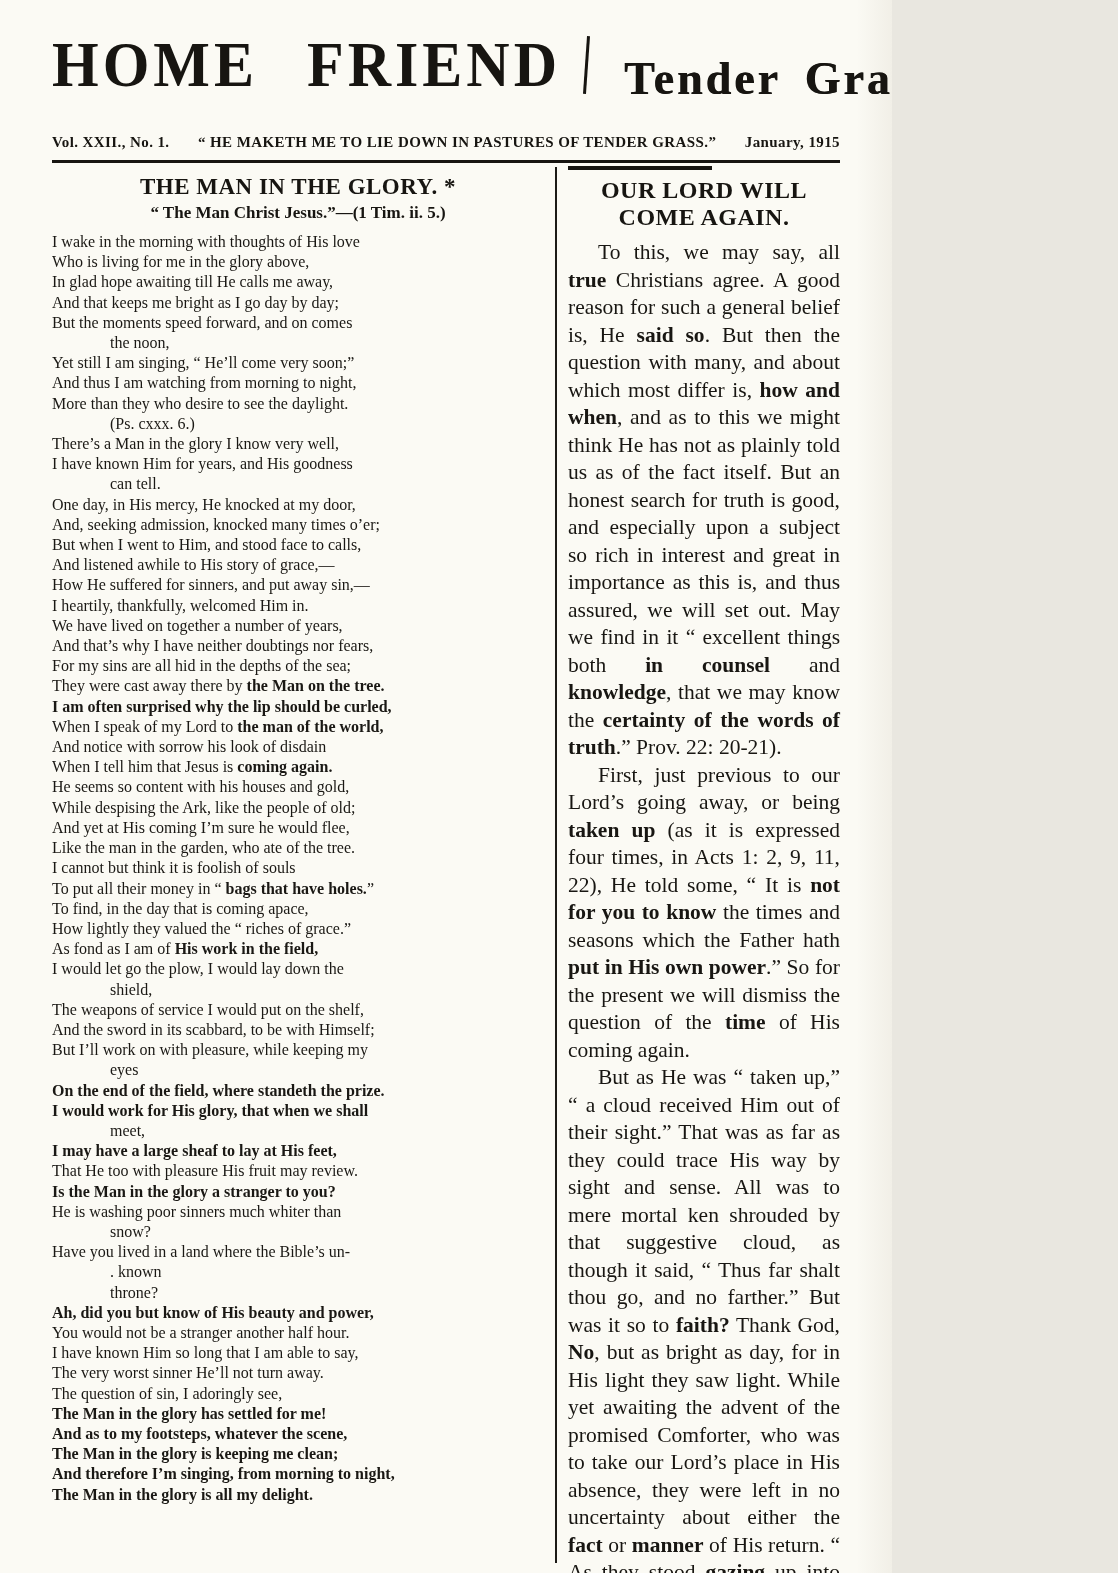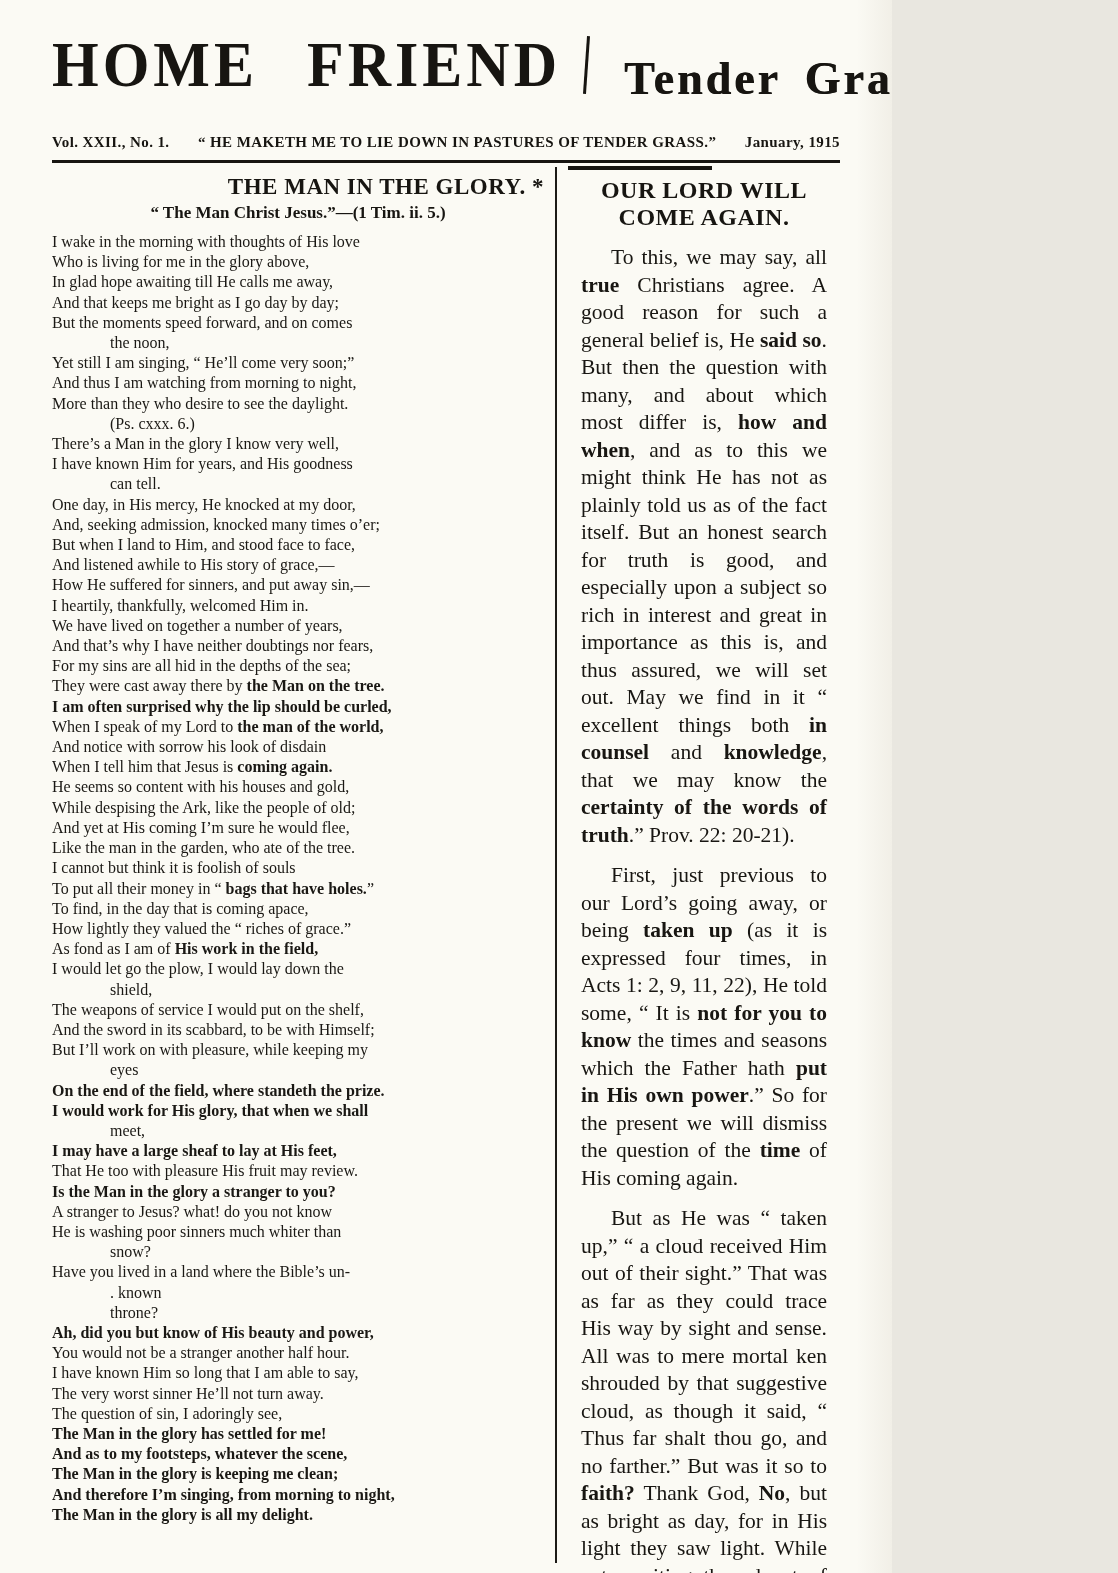--- a/index.html
+++ b/index.html
@@ -55,39 +55,39 @@
   }
   .info-motto { flex: 1; text-align: center; }
   .mast-rule { margin-top: 9px; height: 3px; background: #171511; }
   
   .columns { display: flex; padding: 2px 52px 0 52px; height: 1400px; }
   .col-left  { width: 492px; flex: none; }
   .col-divider { width: 2px; background: #1c1a16; margin: 2px 11px 0 11px; flex: none; }
   .col-right { flex: 1; min-width: 0; }
   
   .poem-title {
-    margin: 9px 0 3px; text-align: right;
+    margin: 9px 0 3px; text-align: center;
     font-size: 23px; font-weight: bold; letter-spacing: 0.5px;
   }
   .poem-subtitle {
     margin: 0 0 9px; text-align: center;
     font-size: 17px; font-weight: bold;
   }
   .poem { font-size: 16px; line-height: 20.2px; color: #1a1814; }
   .poem-line { white-space: nowrap; }
   .poem-line.indent { padding-left: 58px; }
   .poem-line b { font-weight: bold; text-align: center; }
   
   .partial-rule { height: 4px; width: 53%; background: #171511; margin: 1px 0 7px 0; }
   .article-title {
     margin: 6px 0 8px; text-align: center;
     font-size: 24px; font-weight: bold; letter-spacing: 0.5px;
   }
   .article { font-size: 21.5px; line-height: 27.5px; color: #181612; }
-  .article-para { margin: 13px; text-align: justify; text-indent: 30px; }
+  .article-para { margin: 0; text-align: justify; text-indent: 30px; }
   .article-para b { font-weight: bold; }
 </style>
 </head>
 <body>
 
 <div class="page">
 
   <header class="masthead">
     <div class="mast-titles">
       <h1 class="title-left">HOME FRIEND</h1>
@@ -120,21 +120,21 @@
           <div class="poem-line indent">the noon,</div>
           <div class="poem-line">Yet still I am singing, “ He’ll come very soon;”</div>
           <div class="poem-line">And thus I am watching from morning to night,</div>
           <div class="poem-line">More than they who desire to see the daylight.</div>
           <div class="poem-line indent">(Ps. cxxx. 6.)</div>
           <div class="poem-line">There’s a Man in the glory I know very well,</div>
           <div class="poem-line">I have known Him for years, and His goodness</div>
           <div class="poem-line indent">can tell.</div>
           <div class="poem-line">One day, in His mercy, He knocked at my door,</div>
           <div class="poem-line">And, seeking admission, knocked many times o’er;</div>
-          <div class="poem-line">But when I land to Him, and stood face to face,</div>
+          <div class="poem-line">But when I went to Him, and stood face to calls,</div>
           <div class="poem-line">And listened awhile to His story of grace,—</div>
           <div class="poem-line">How He suffered for sinners, and put away sin,—</div>
           <div class="poem-line">I heartily, thankfully, welcomed Him in.</div>
           <div class="poem-line">We have lived on together a number of years,</div>
           <div class="poem-line">And that’s why I have neither doubtings nor fears,</div>
           <div class="poem-line">For my sins are all hid in the depths of the sea;</div>
           <div class="poem-line">They were cast away there by <b>the Man on the tree.</b></div>
           <div class="poem-line"><b>I am often surprised why the lip should be curled,</b></div>
           <div class="poem-line">When I speak of my Lord to <b>the man of the world,</b></div>
           <div class="poem-line">And notice with sorrow his look of disdain</div>
@@ -153,21 +153,20 @@
           <div class="poem-line">The weapons of service I would put on the shelf,</div>
           <div class="poem-line">And the sword in its scabbard, to be with Himself;</div>
           <div class="poem-line">But I’ll work on with pleasure, while keeping my</div>
           <div class="poem-line indent">eyes</div>
           <div class="poem-line"><b>On the end of the field, where standeth the prize.</b></div>
           <div class="poem-line"><b>I would work for His glory, that when we shall</b></div>
           <div class="poem-line indent">meet,</div>
           <div class="poem-line"><b>I may have a large sheaf to lay at His feet,</b></div>
           <div class="poem-line">That He too with pleasure His fruit may review.</div>
           <div class="poem-line"><b>Is the Man in the glory a stranger to you?</b></div>
-          <div class="poem-line">A stranger to Jesus?  what! do you not know</div>
           <div class="poem-line">He is washing poor sinners much whiter than</div>
           <div class="poem-line indent">snow?</div>
           <div class="poem-line">Have you lived in a land where the Bible’s un-</div>
           <div class="poem-line indent">. known</div>
           <div class="poem-line indent">throne?</div>
           <div class="poem-line"><b>Ah, did you but know of His beauty and power,</b></div>
           <div class="poem-line">You would not be a stranger another half hour.</div>
           <div class="poem-line">I have known Him so long that I am able to say,</div>
           <div class="poem-line">The very worst sinner He’ll not turn away.</div>
           <div class="poem-line">The question of sin, I adoringly see,</div>

